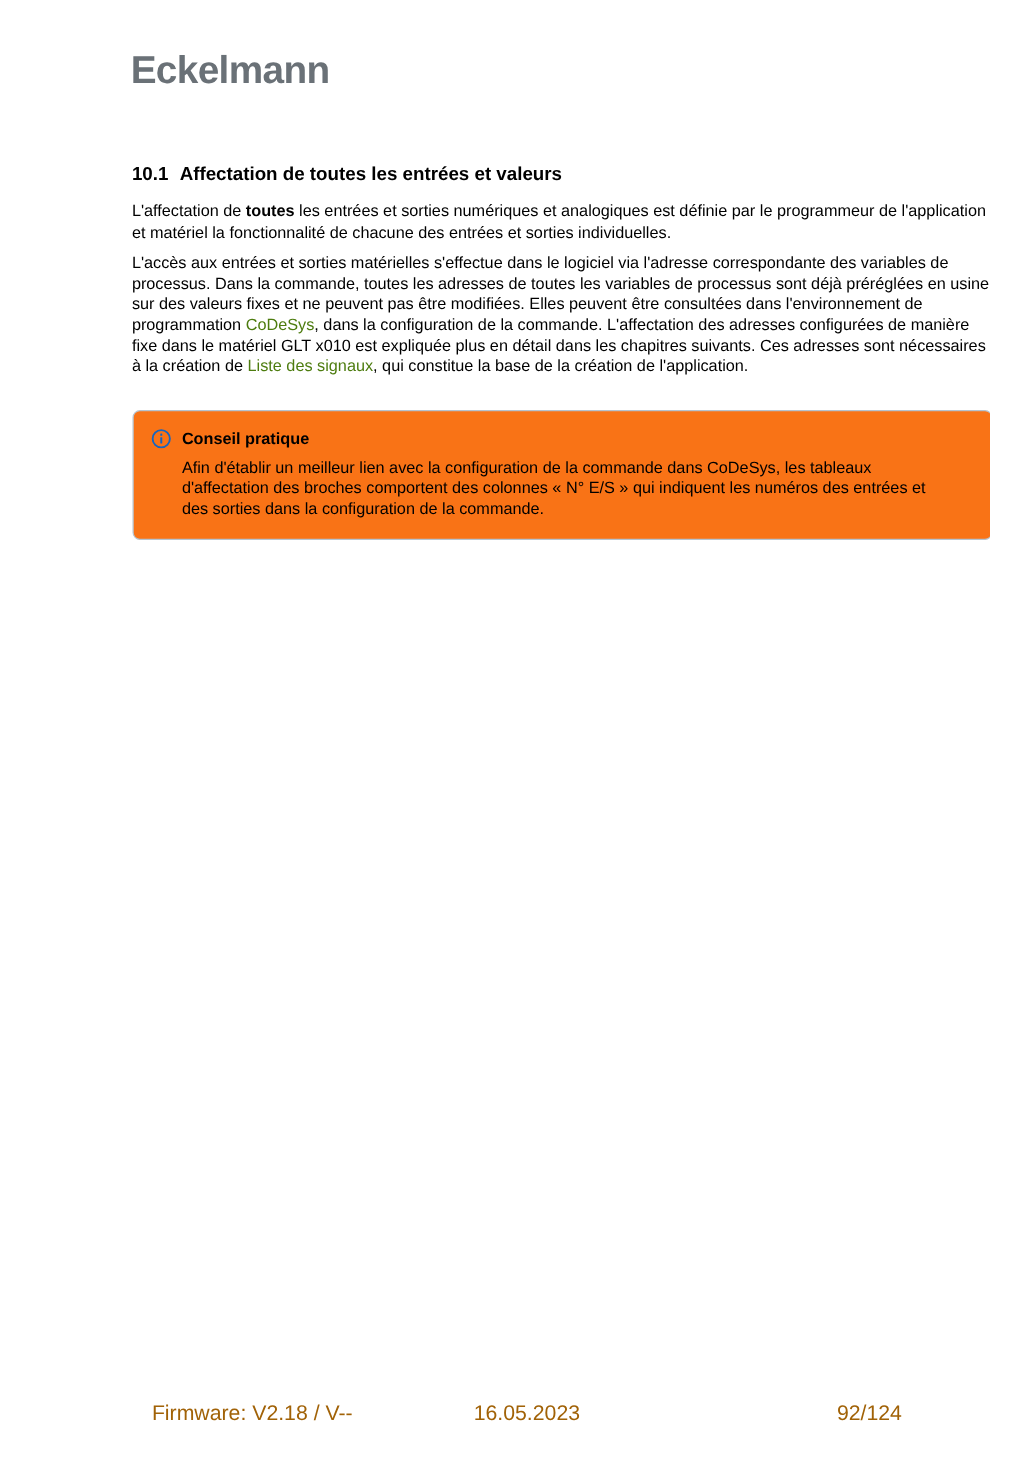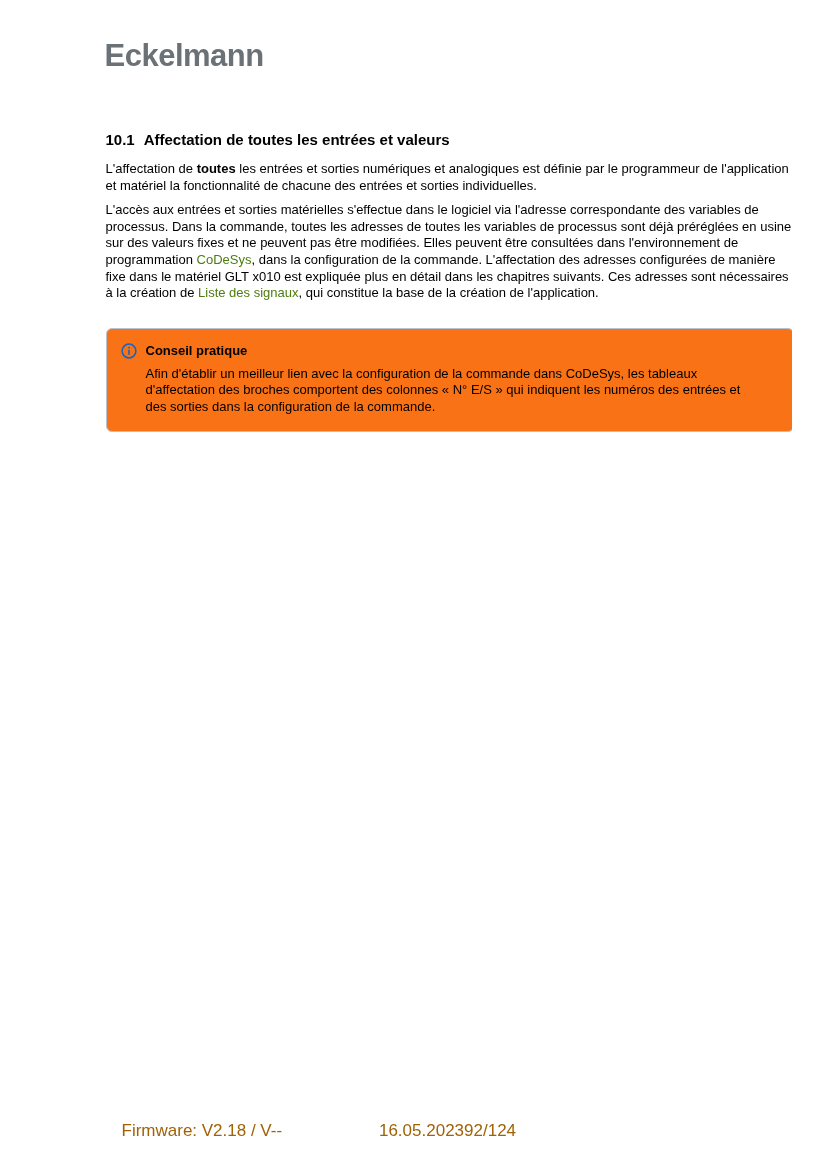--- a/index.html
+++ b/index.html
@@ -71,21 +71,21 @@
     left: 70px;
     right: 70px;
     top: 1121px;
     display: grid;
     grid-template-columns: 1fr auto 1fr;
     font-size: 17px;
     color: #a16207;
     margin-left: 16px;
   }
   .footer .f-center { text-align: left; }
-  .footer .f-right { text-align: left; }
+  .footer .f-right { text-align: right; }
 </style>
 </head>
 <body>
 
 <div class="page">
 
   <div class="logo">Eckelmann</div>
 
   <div class="content">
 

